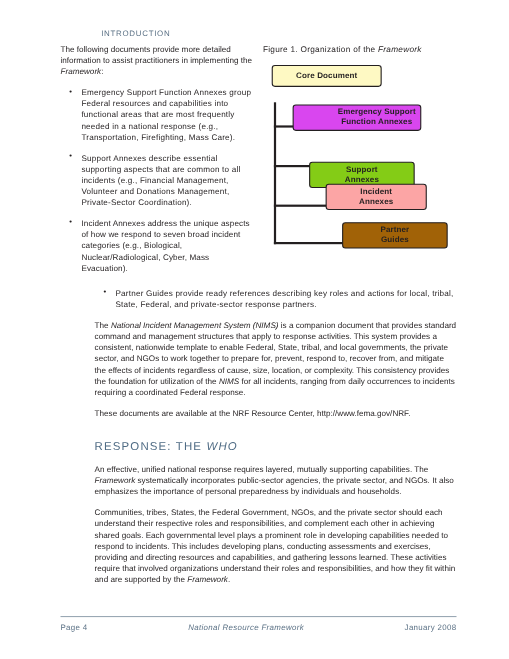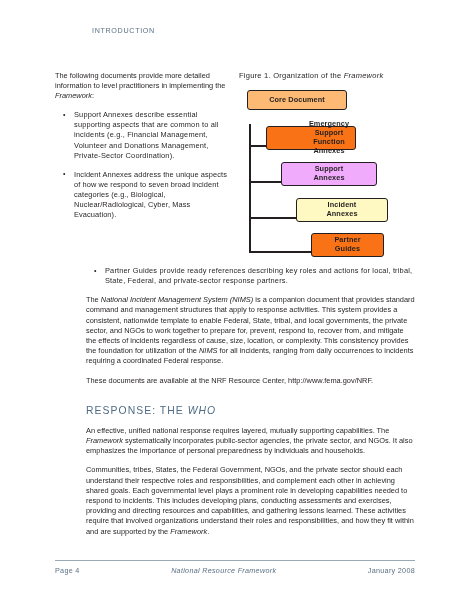--- a/index.html
+++ b/index.html
@@ -17,21 +17,21 @@
     width: 463px;
     height: 599px;
     padding: 26px 48px 0 55px;
   }
   .running-head {
     font-size: 7.2px;
     letter-spacing: 0.65px;
     color: #5b7185;
     font-variant: small-caps;
     text-transform: uppercase;
-    margin-bottom: 36px;
+    margin-bottom: 5px;
     padding-left: 37px;
   }
 
   
   .cols { display: flex; align-items: flex-start; }
   .col-left { width: 182px; flex: 0 0 182px; padding-right: 6px; }
   .col-right { flex: 1 1 auto; padding-left: 2px; }
 
   p.body {
     font-size: 7.4px;
@@ -126,54 +126,55 @@
 
 <div class="page">
 
   <div class="running-head">
     <span>Introduction</span>
   </div>
 
   <div class="cols">
 
     <div class="col-left">
-      <p class="body"><span>The following documents provide more detailed information to level practitioners in implementing the </span><i>Framework</i><span>:</span></p>
+      <p class="body"><span>The following documents provide more detailed information to assist practitioners in implementing the </span><i>Framework</i><span>:</span></p>
 
       <ul class="bullets">
+        <li>Emergency Support Function Annexes group Federal resources and capabilities into functional areas that are most frequently needed in a national response (e.g., Transportation, Firefighting, Mass Care).</li>
         <li>Support Annexes describe essential supporting aspects that are common to all incidents (e.g., Financial Management, Volunteer and Donations Management, Private-Sector Coordination).</li>
         <li class="tight">Incident Annexes address the unique aspects of how we respond to seven broad incident categories (e.g., Biological, Nuclear/Radiological, Cyber, Mass Evacuation).</li>
       </ul>
     </div>
 
     <div class="col-right">
       <p class="fig-caption"><span>Figure 1.  Organization of the </span><i>Framework</i></p>
 
       <div class="fig-diagram">
         <div class="spine" style="left:10px; top:34px; width:1.6px; height:129px;"></div>
         <div class="spine" style="left:10px; top:55px; width:19px; height:1.6px;"></div>
         <div class="spine" style="left:10px; top:91px; width:34px; height:1.6px;"></div>
         <div class="spine" style="left:10px; top:127px; width:49px; height:1.6px;"></div>
         <div class="spine" style="left:10px; top:161px; width:64px; height:1.6px;"></div>
 
-        <div class="fig-box" style="left:8px; top:0px; width:100px; height:20px; background:#fdba74;">
+        <div class="fig-box" style="left:8px; top:0px; width:100px; height:20px; background:#fef9c3;">
           <span>Core Document</span>
         </div>
-        <div class="fig-box" style="left:27px; top:36px; width:90px; height:24px; background:#f97316; white-space:pre-line;padding-left:36px;">
+        <div class="fig-box" style="left:27px; top:36px; width:117px; height:24px; background:#d946ef; white-space:pre-line;padding-left:36px;">
           <span>Emergency Support
 Function Annexes</span>
         </div>
-        <div class="fig-box" style="left:42px; top:72px; width:96px; height:24px; background:#f0abfc; white-space:pre-line;">
+        <div class="fig-box" style="left:42px; top:88px; width:96px; height:24px; background:#84cc16; white-space:pre-line;">
           <span>Support
 Annexes</span>
         </div>
-        <div class="fig-box" style="left:57px; top:108px; width:92px; height:24px; background:#fef9c3; white-space:pre-line;">
+        <div class="fig-box" style="left:57px; top:108px; width:92px; height:24px; background:#fca5a5; white-space:pre-line;">
           <span>Incident
 Annexes</span>
         </div>
-        <div class="fig-box" style="left:72px; top:143px; width:73px; height:24px; background:#f97316; white-space:pre-line;">
+        <div class="fig-box" style="left:72px; top:143px; width:96px; height:24px; background:#a16207; white-space:pre-line;">
           <span>Partner
 Guides</span>
         </div>
       </div>
     </div>
   </div>
 
   <div class="full">
     <ul class="bullets" style="margin-top:2px;">
       <li>Partner Guides provide ready references describing key roles and actions for local, tribal, State, Federal, and private-sector response partners.</li>

